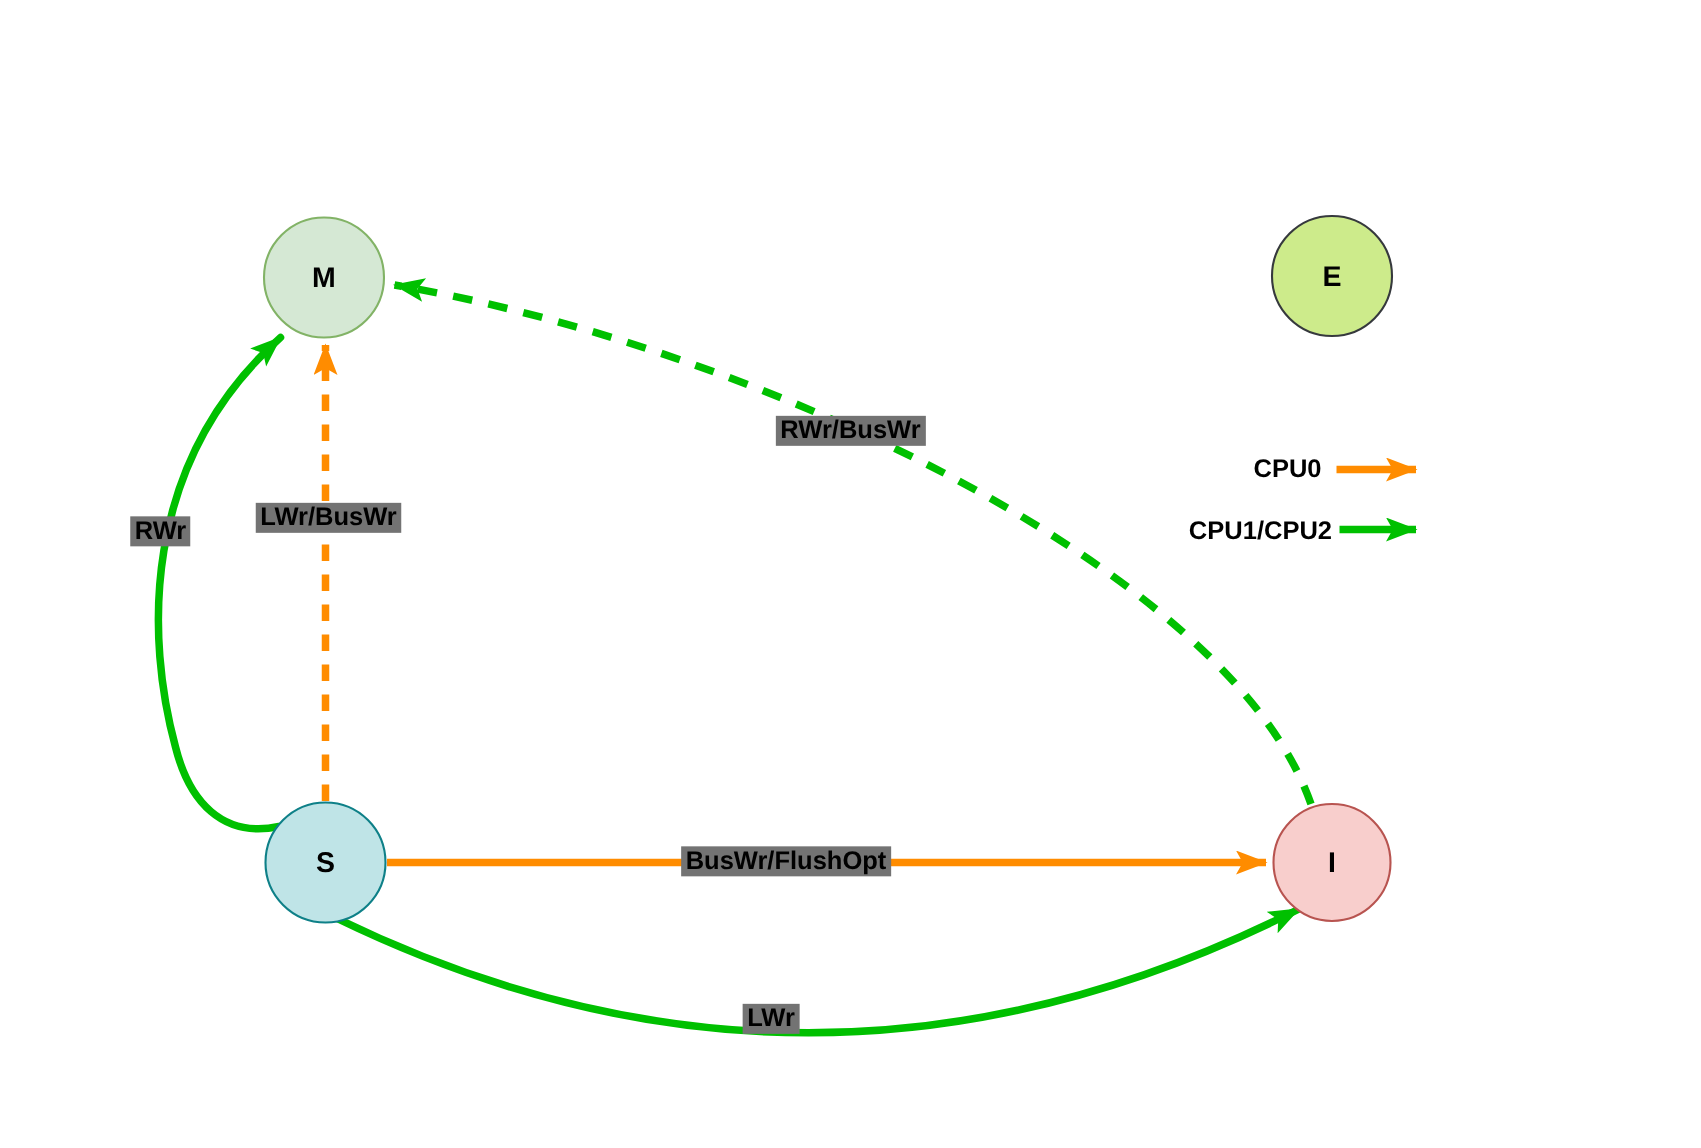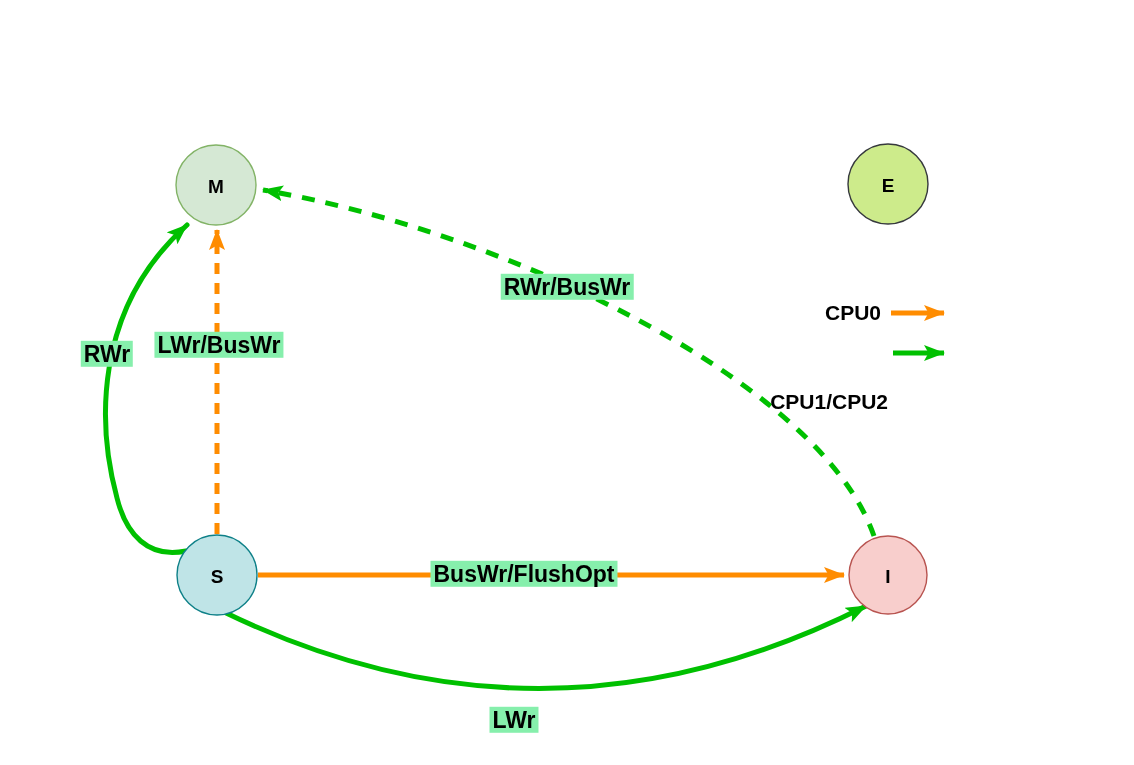--- a/index.html
+++ b/index.html
@@ -8,33 +8,33 @@
     width: 1134px;
     height: 765px;
     background: #ffffff;
     font-family: "Liberation Sans", sans-serif;
     overflow: hidden;
   }
   svg.layer { position: absolute; left: 0; top: 0; }
   .edge-label {
     position: absolute;
     transform: translate(-50%, -50%);
-    background: #86efac;
+    background: #737373;
     padding: 0 3px;
     font-weight: bold;
-    font-size: 23px;
+    font-size: 17px;
     color: #000000;
     white-space: nowrap;
     line-height: 1.15;
   }
   .legend-label {
     position: absolute;
     transform: translate(-100%, -50%);
     font-weight: bold;
-    font-size: 21px;
+    font-size: 17px;
     color: #000000;
     white-space: nowrap;
   }
   .node-letter {
     font-weight: bold;
     font-size: 19px;
     fill: #000000;
     text-anchor: middle;
     dominant-baseline: central;
     font-family: "Liberation Sans", sans-serif;
@@ -91,20 +91,20 @@
   </svg>
 
   <div class="edge-label" style="left:107px; top:354px;">RWr</div>
 
   <div class="edge-label" style="left:219px; top:345px;">LWr/BusWr</div>
 
   <div class="edge-label" style="left:567px; top:287px;">RWr/BusWr</div>
 
   <div class="edge-label" style="left:524px; top:574px;">BusWr/FlushOpt</div>
 
-  <div class="edge-label" style="left:514px; top:720px;">LWr</div>
+  <div class="edge-label" style="left:514px; top:679px;">LWr</div>
 
   <div class="legend">
     <div class="legend-label" style="left:881px; top:313px;">CPU0</div>
-    <div class="legend-label" style="left:888px; top:354px;margin-top:48px;">CPU1/CPU2</div>
+    <div class="legend-label" style="left:888px; top:354px;">CPU1/CPU2</div>
   </div>
 
 </div>
 
 </body></html>

